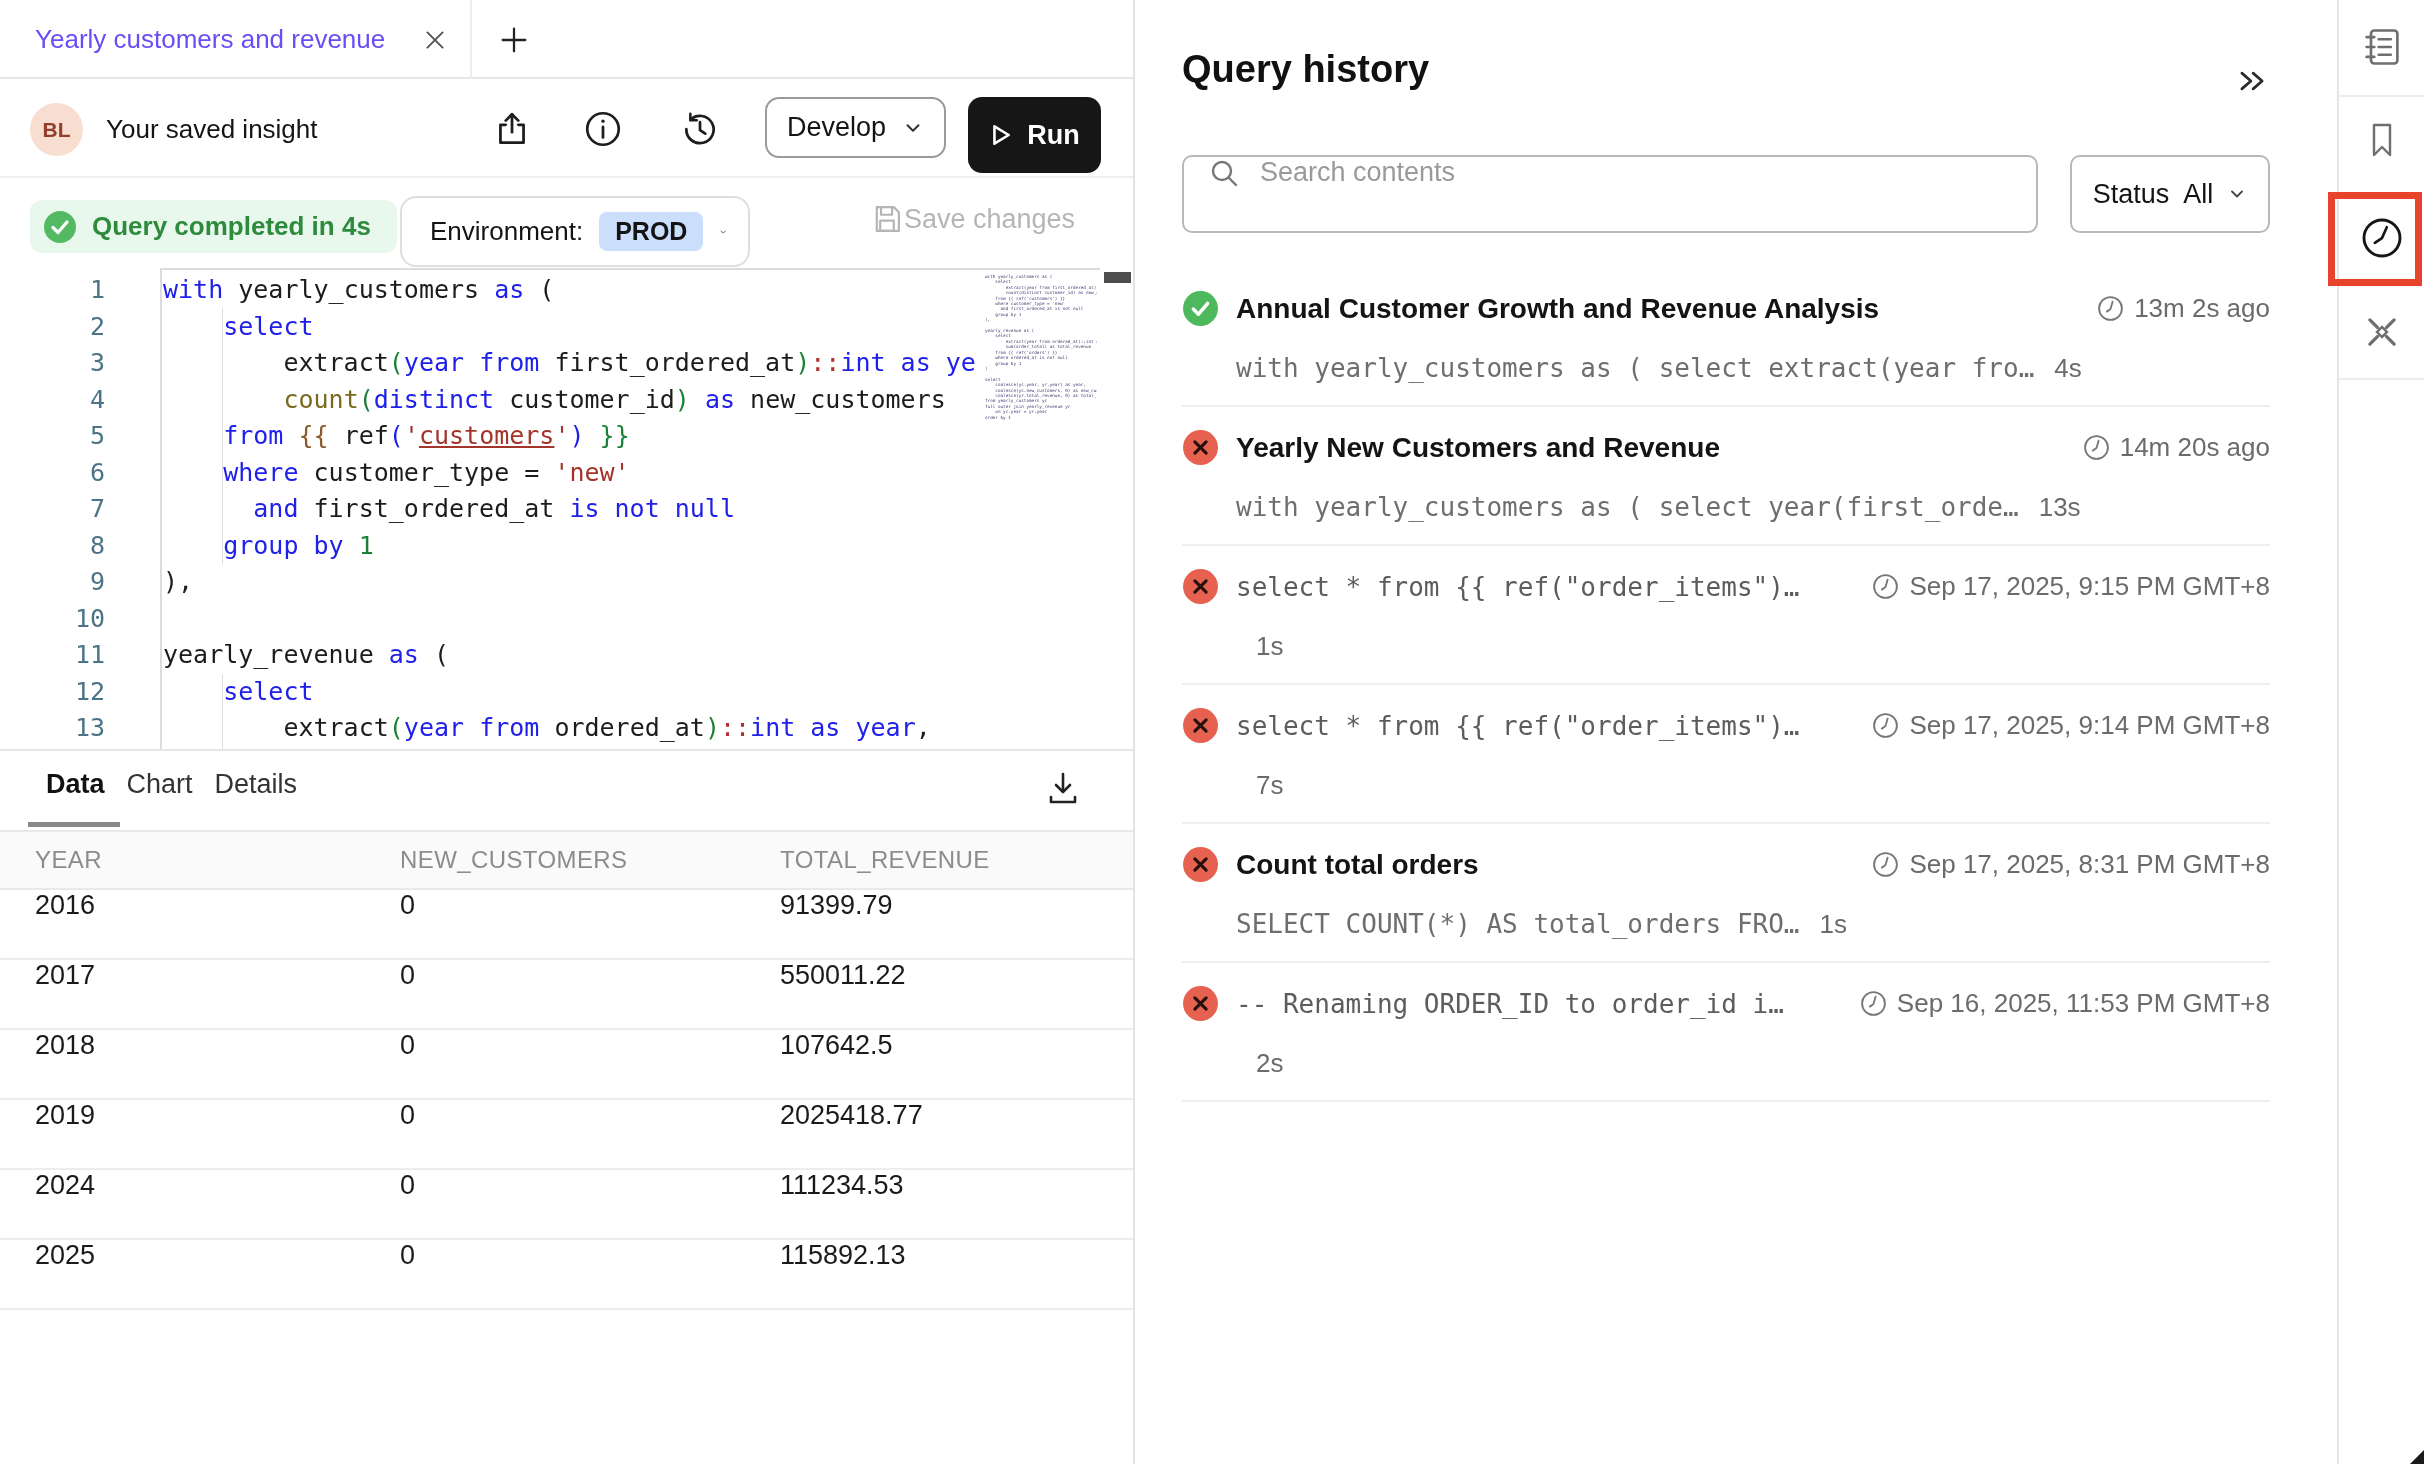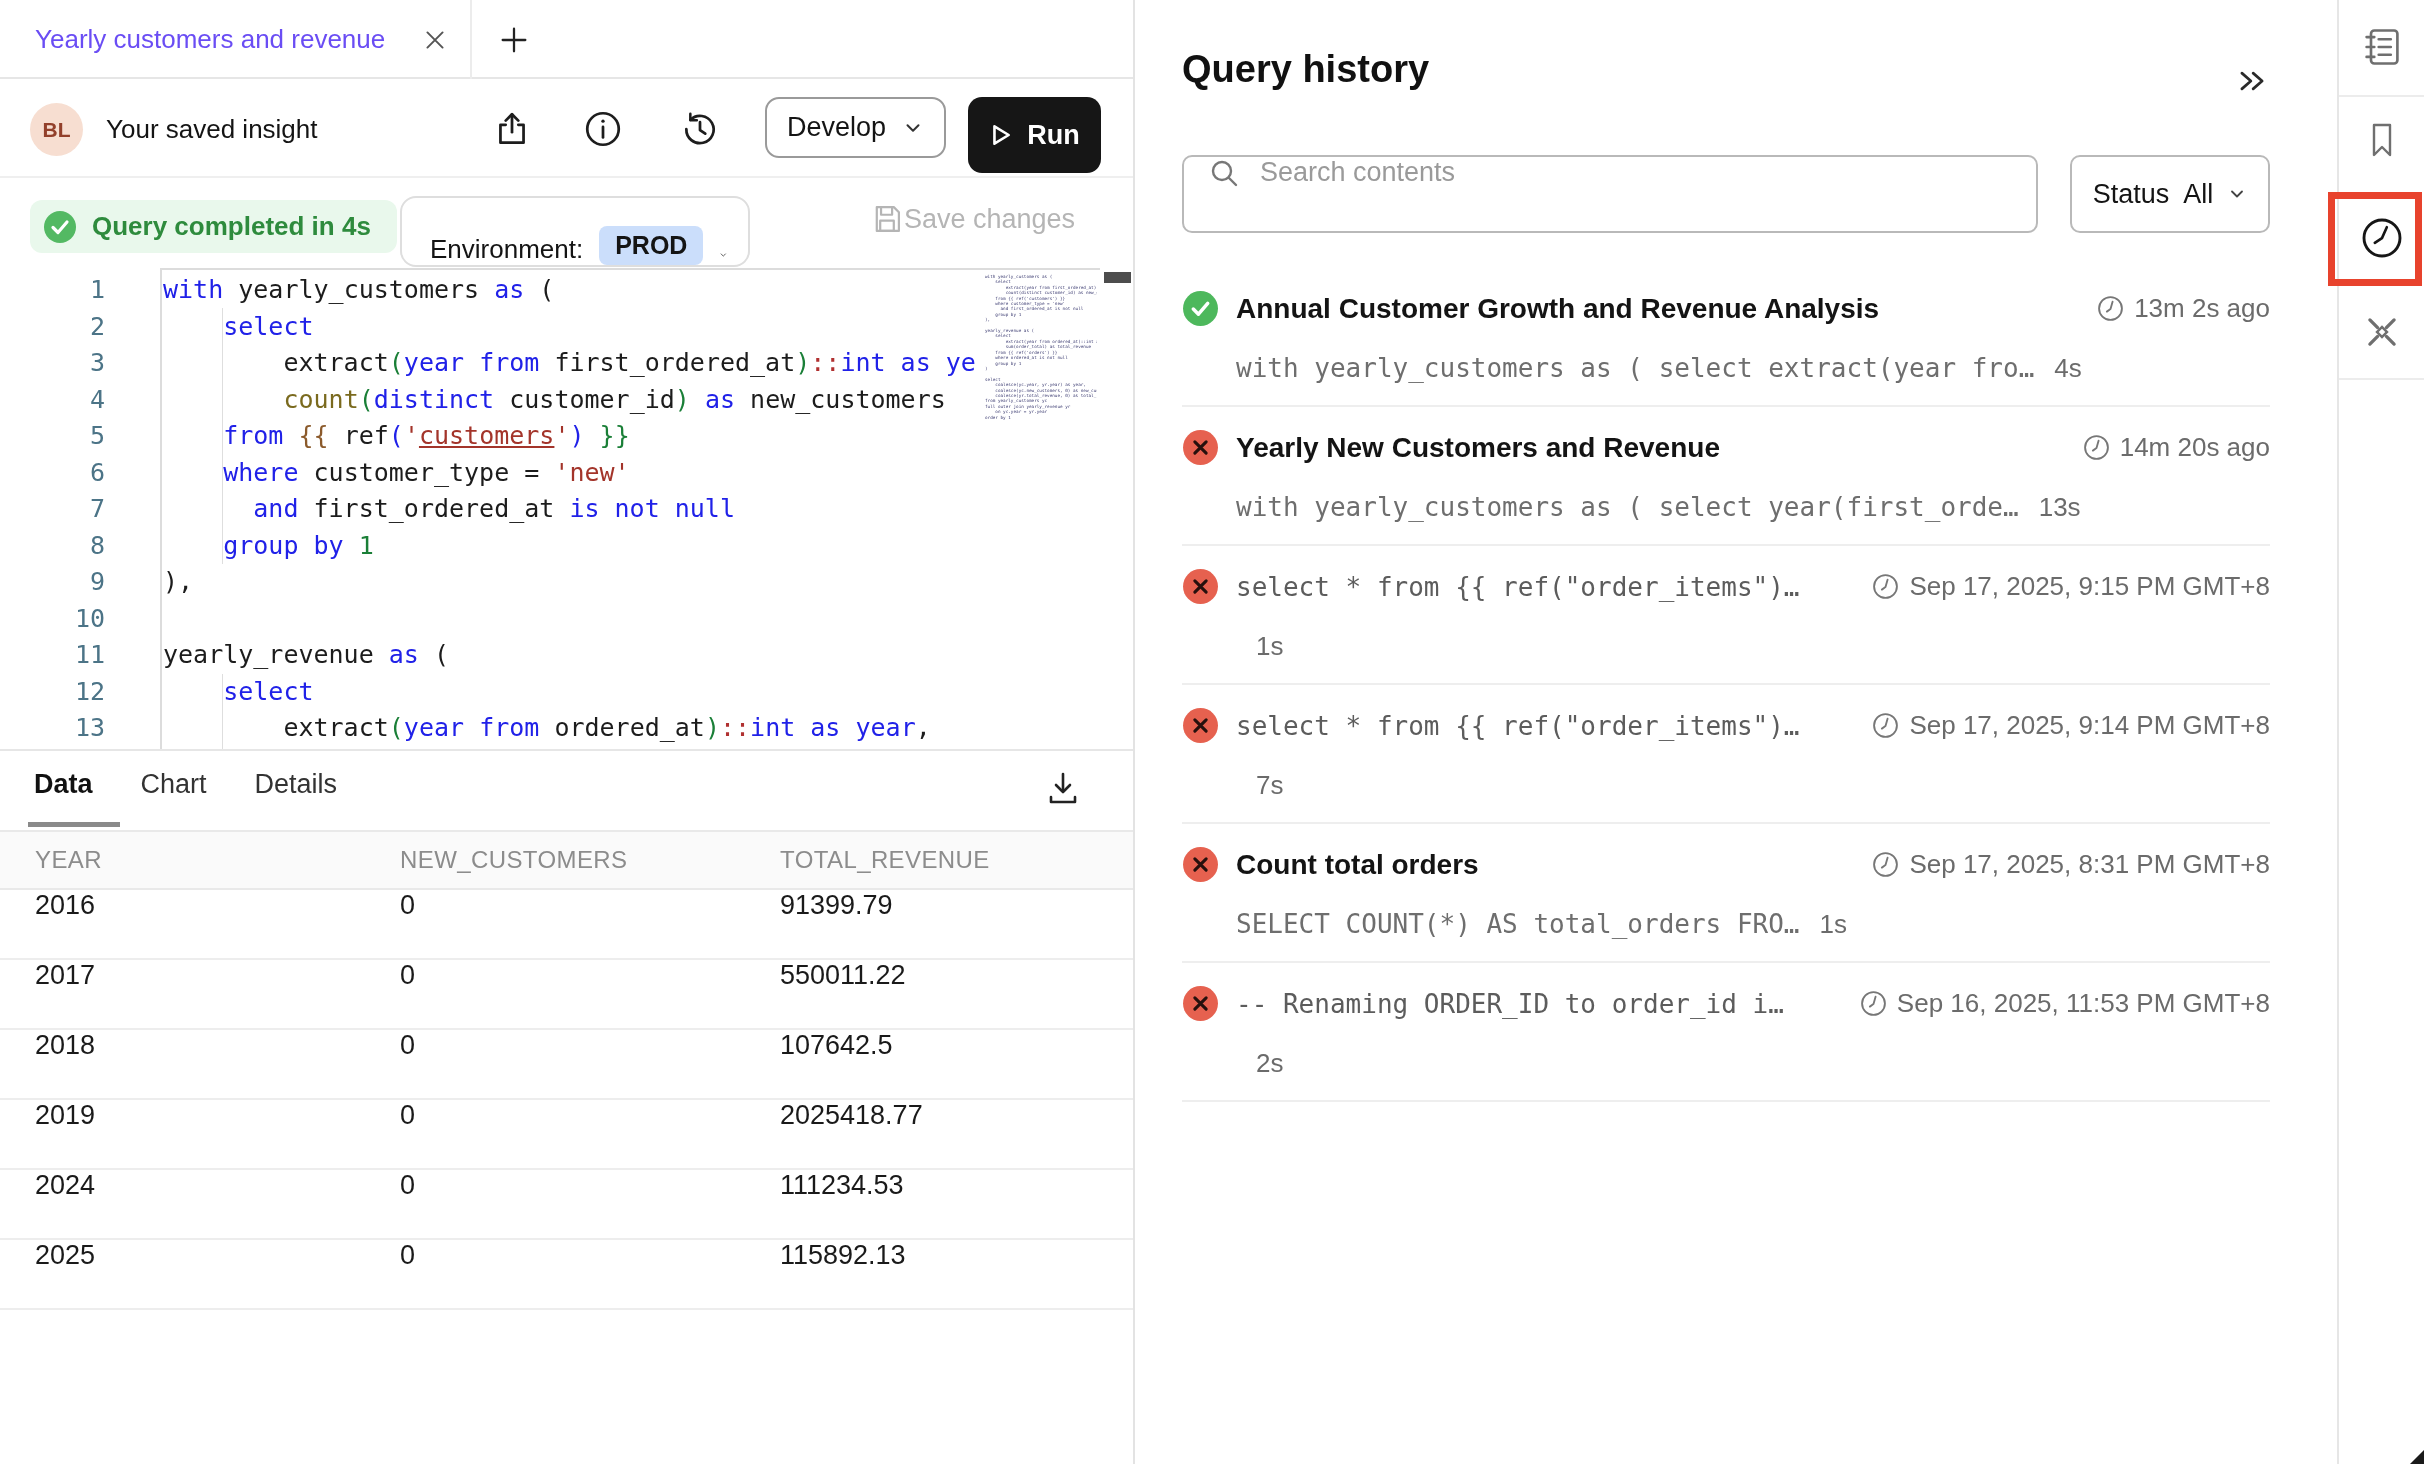--- a/index.html
+++ b/index.html
@@ -32,21 +32,21 @@
   .develop-btn{position:absolute;left:765px;top:97px;width:181px;height:61px;border:2px solid #9a9a9a;border-radius:14px;
                display:flex;align-items:center;justify-content:center;gap:16px;font-size:27px;background:#fff;cursor:pointer}
   .run-btn{position:absolute;left:968px;top:97px;width:133px;height:76px;background:var(--run_bg);border-radius:14px;
            display:flex;align-items:center;justify-content:center;gap:14px;color:#fff;font-size:27px;font-weight:600;cursor:pointer}
 
   .statusbar{position:absolute;left:0;top:180px;width:1133px;height:88px}
   .status-pill{position:absolute;left:30px;top:20px;height:53px;border-radius:12px;background:var(--success_bg);
                display:inline-flex;align-items:center;gap:14px;padding:0 26px 0 12px}
   .status-pill span{color:var(--success_text);font-size:26px;font-weight:600}
   .env-pill{position:absolute;left:400px;top:16px;width:350px;height:71px;border:2px solid #dedede;border-radius:16px;
-            background:#fff;display:flex;align-items:flex-end;padding:0 20px 0 28px;gap:16px;cursor:pointer}
+            background:#fff;display:flex;align-items:center;padding:0 20px 0 28px;gap:16px;cursor:pointer}
   .env-label{font-size:26px}
   .env-badge{background:var(--prod_badge);border-radius:8px;padding:5px 16px;font-size:25px;font-weight:700}
   .save-btn{position:absolute;left:870px;top:22px;display:flex;align-items:center;color:#b5b5b5;font-size:27px;cursor:pointer}
 
   
   .editor{position:absolute;left:0;top:268px;width:1133px;height:481px;overflow:hidden}
   .code-box-border{position:absolute;left:160px;top:0;width:940px;height:481px;border-top:2px solid #dcdcdc;border-left:2px solid #dcdcdc}
   .indent-guide{position:absolute;width:1px;background:#dedede}
   .code-lines{position:absolute;left:0;top:4px;width:975px}
   .code-line{display:flex;height:36.5px;line-height:36.5px;font-family:"DejaVu Sans Mono",monospace;font-size:25px;white-space:pre;overflow:hidden}
@@ -54,21 +54,21 @@
   .lc{padding-left:58px;flex:1;overflow:hidden}
   .tk-k{color:var(--kw)} .tk-p{color:#1c1c1c} .tk-f{color:var(--fn)} .tk-s{color:var(--str)}
   .tk-u{color:var(--str);text-decoration:underline} .tk-n{color:var(--num)} .tk-g{color:var(--num)}
   .tk-b{color:var(--kw)} .tk-w{color:var(--brace_brown)} .tk-o{color:var(--op)}
   .minimap{position:absolute;left:985px;top:6px;width:112px;height:470px;font-family:"DejaVu Sans Mono",monospace;
            font-size:4.3px;line-height:5.4px;white-space:pre;color:#3a3a70;overflow:hidden}
   .editor-scrollbar{position:absolute;left:1104px;top:4px;width:27px;height:11px;background:#4d4d4d}
 
   
   .results{position:absolute;left:0;top:749px;width:1133px;border-top:2px solid var(--border)}
-  .rtabs{position:absolute;left:34px;top:18px;display:flex;gap:48px}
+  .rtabs{position:absolute;left:46px;top:18px;display:flex;gap:22px}
   .rtab{font-size:27px;color:#333;cursor:pointer}
   .rtab.active{font-weight:700;color:#111}
   .tab-underline{position:absolute;left:28px;top:71px;width:92px;height:5px;background:#8a8a8a}
   .download-btn{position:absolute;left:1040px;top:14px;width:46px;height:46px;display:flex;align-items:center;justify-content:center;cursor:pointer}
   .thead{position:absolute;left:0;top:79px;width:1133px;height:60px;background:#fafafa;border-top:2px solid #e9e9e9;border-bottom:2px solid #e9e9e9;
          display:flex;align-items:center;color:#8c8c8c;font-size:24px;letter-spacing:.4px}
   .tbody{position:absolute;left:0;top:139px;width:1133px}
   .trow{display:flex;align-items:flex-start;height:70px;border-bottom:2px solid #ededed;font-size:27px;color:#1a1a1a}
   .tcell,.hcell{white-space:nowrap;overflow:hidden}
   .c0{width:400px;padding-left:35px} .c1{width:380px} .c2{flex:1}

